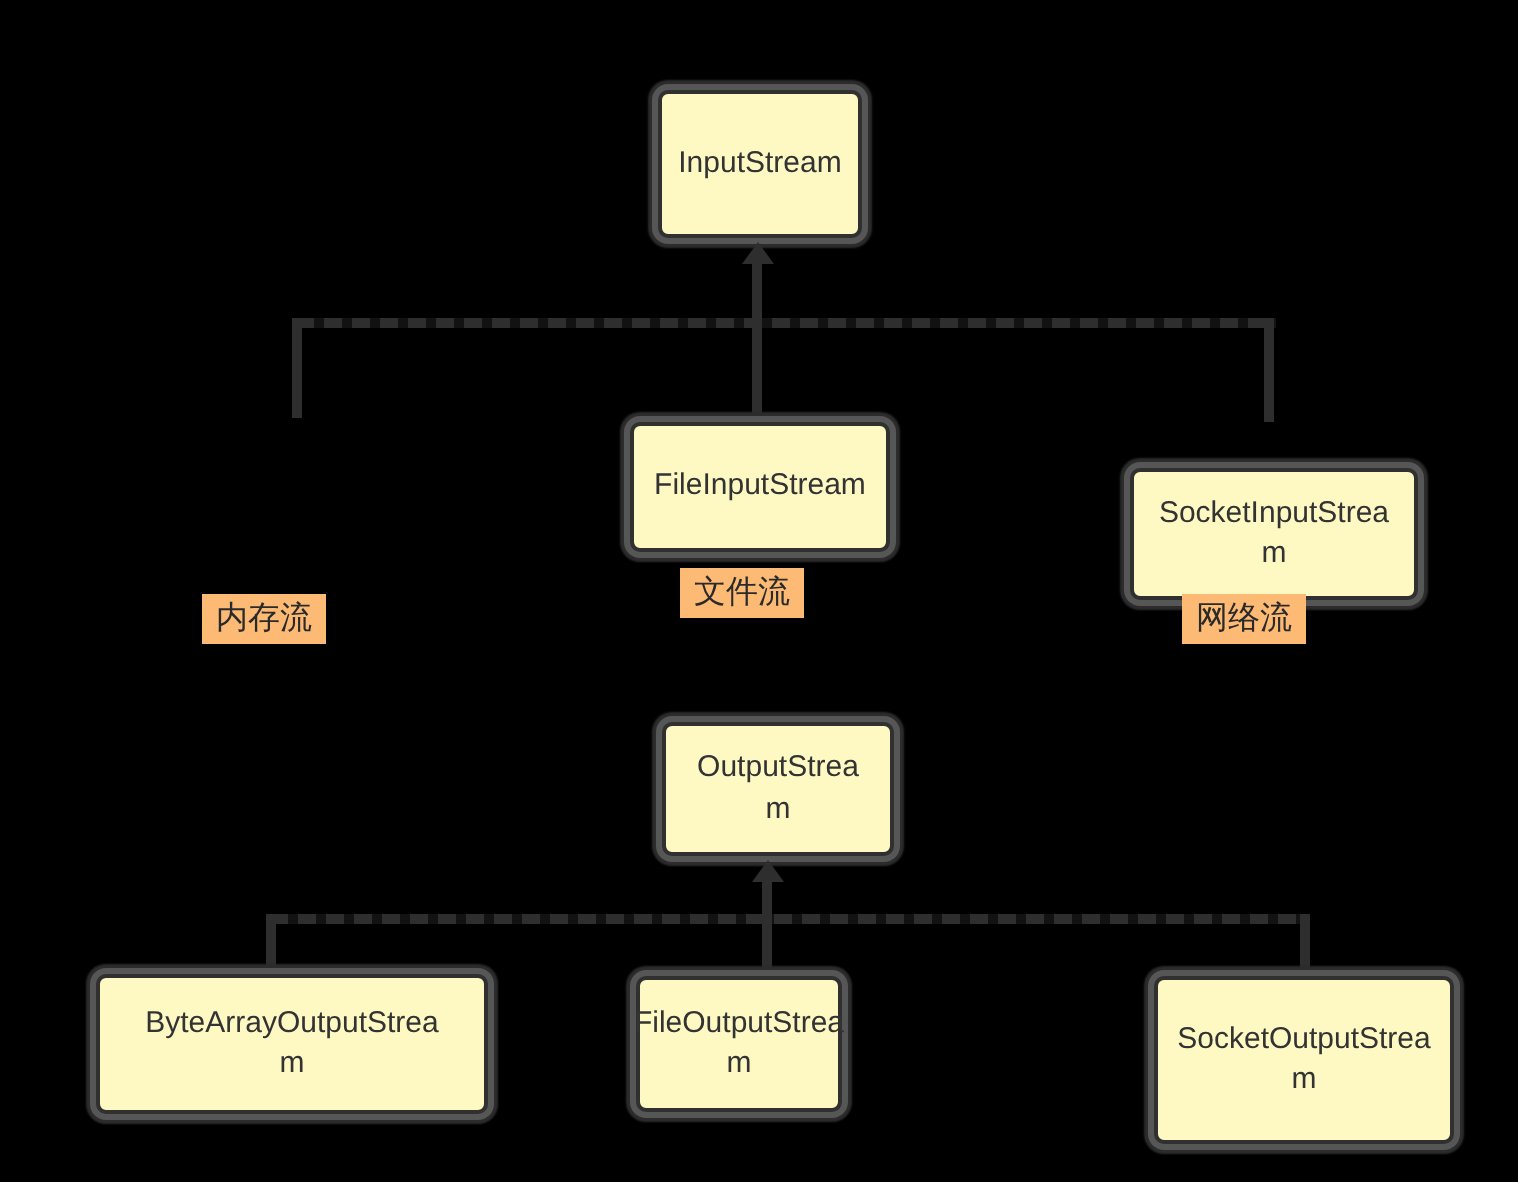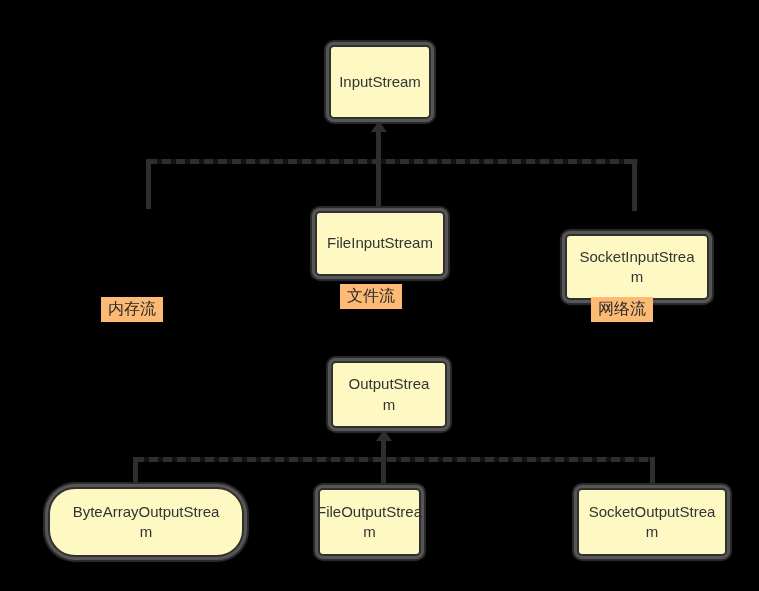--- a/index.html
+++ b/index.html
@@ -82,20 +82,20 @@
   <div class="box" style="left:331px;top:361px;width:116px;height:67px;">OutputStrea
 m</div>
 
   <div class="arrow-up" style="left:376px;top:430px;"></div>
   <div class="vline" style="left:381px;top:440px;height:20px;"></div>
   <div class="hline" style="left:135px;top:457px;width:520px;"></div>
   <div class="vline" style="left:133px;top:457px;height:31px;"></div>
   <div class="vline" style="left:381px;top:457px;height:32px;"></div>
   <div class="vline" style="left:650px;top:457px;height:32px;"></div>
 
-  <div class="box" style="left:48px;top:487px;width:196px;height:70px;border-radius:27px;">ByteArrayOutputStrea
+  <div class="box" style="left:48px;top:487px;width:196px;height:70px;">ByteArrayOutputStrea
 m</div>
   <div class="box" style="left:318px;top:488px;width:103px;height:68px;">FileOutputStrea
 m</div>
-  <div class="box" style="left:577px;top:488px;width:150px;height:68px;">SocketOutputStrea
+  <div class="box" style="left:577px;top:488px;width:150px;height:84px;">SocketOutputStrea
 m</div>
 
 </div>
 
 </body></html>

